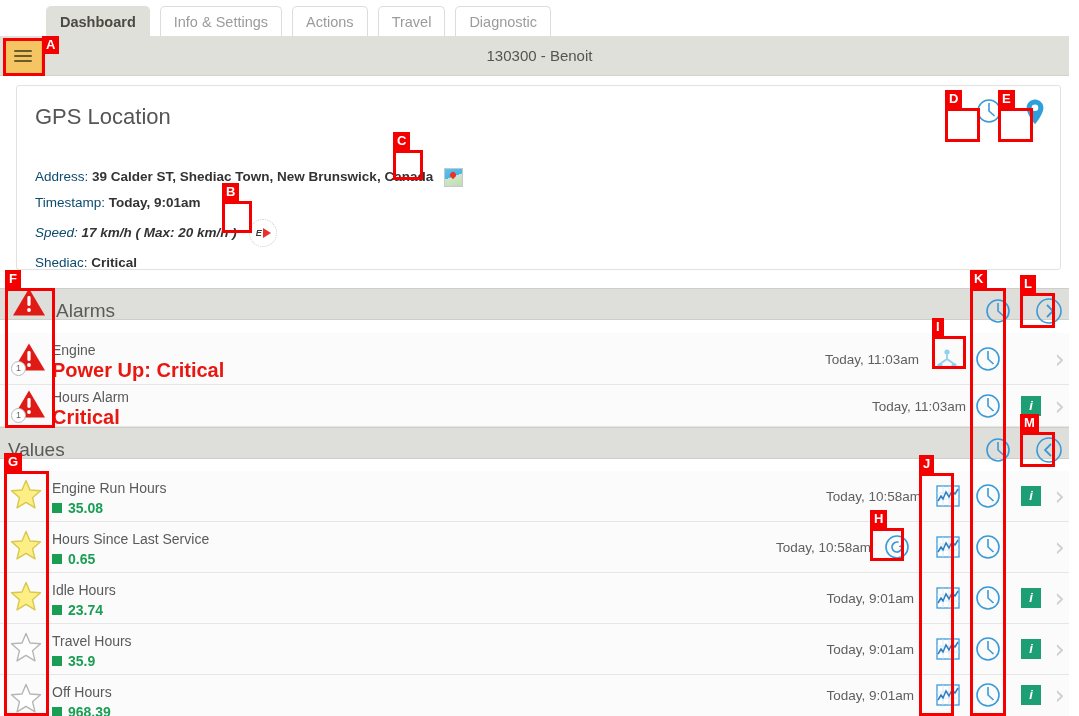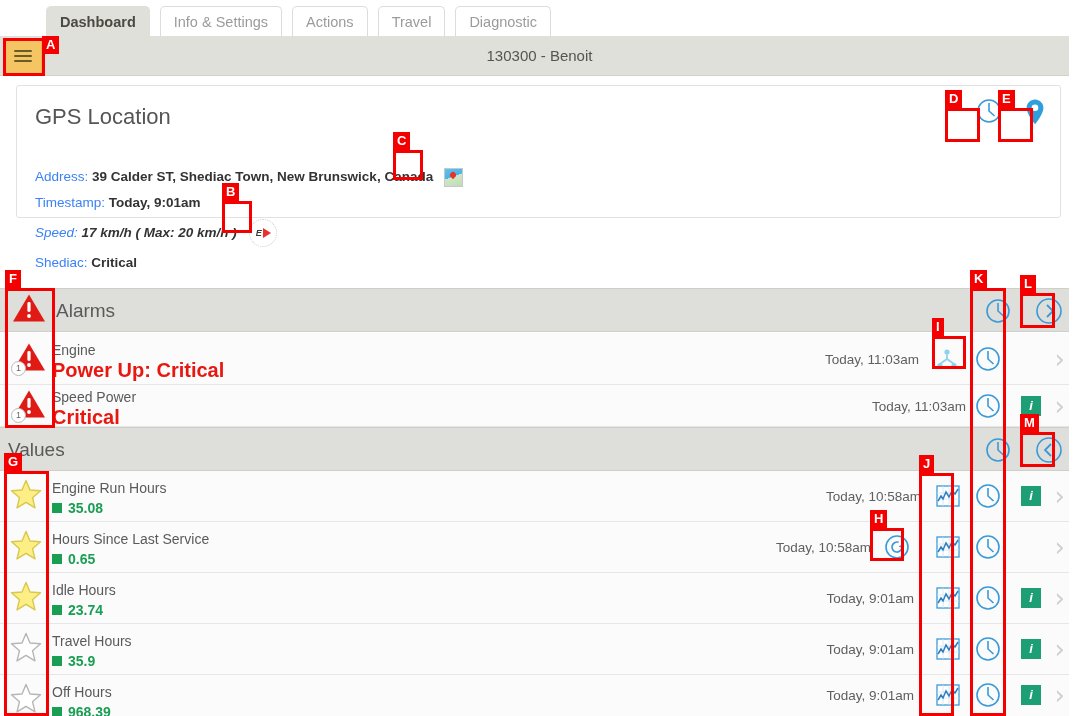--- a/index.html
+++ b/index.html
@@ -46,31 +46,31 @@
   .burger { width:18px; }
   .burger span { display:block; height:2px; background:#6b5b2a; margin:3px 0; border-radius:1px; }
   .device-title {
     position:absolute; left:0; top:0; width:1079px; height:40px;
     line-height:40px; text-align:center;
     font-size:15px; color:#555550;
   }
 
   
   .gps-panel {
-    position:absolute; left:16px; top:85px; width:1045px; height:133px;
+    position:absolute; left:16px; top:85px; width:1045px; height:185px;
     background:#ffffff; border:1px solid #e2e2e2; border-radius:3px;
   }
   .gps-title {
     position:absolute; left:18px; top:18px;
     font-size:22px; color:#555555; font-weight:normal;
   }
   .gps-lines { position:absolute; left:18px; top:78px; }
   .gps-line { height:26px; line-height:26px; font-size:13.5px; color:#666666; white-space:nowrap; }
   .gps-line b { color:#333333; font-weight:bold; }
-  .gps-line .lbl { color:#3b82f6; }
+  .gps-line .lbl { color:#0c4a6e; }
 
   
   .map-thumb {
     display:inline-block; vertical-align:middle; width:19px; height:19px;
     background:linear-gradient(160deg,#5ec2ef 0%, #47b4e8 45%, #cfe8c8 46%, #bedcb4 100%);
     border:1px solid #c8c8c8; position:relative; margin-left:7px; cursor:pointer;
   }
   .map-thumb::after{
     content:""; position:absolute; left:50%; top:3px; margin-left:-3px;
     width:6px; height:6px; border-radius:50% 50% 50% 0;
@@ -96,21 +96,21 @@
 
   
   .gps-corner { position:absolute; right:14px; top:12px; display:flex; gap:22px; }
 
   
   .ico { display:inline-block; cursor:pointer; line-height:0; }
   .ico svg { display:block; }
 
   
   .sec-head {
-    position:absolute; left:0; width:1079px; height:44px;
+    position:absolute; left:0; width:1079px; height:32px;
     background:#dededa; border-top:1px solid #cfcfc9; border-bottom:1px solid #cfcfc9;
   }
   .sec-head .sec-title {
     position:absolute; left:56px; top:0; height:44px; line-height:44px;
     font-size:19px; color:#5a5a5a;
   }
   .sec-head.values .sec-title { left:8px; }
   .sec-head .hd-icons { position:absolute; top:0; height:44px; display:flex; align-items:center; }
 
   
@@ -302,21 +302,21 @@
       <span class="tri">
         <svg width="34" height="30" viewBox="0 0 34 30">
             <path d="M17 1.5 L33 28.5 L1 28.5 Z" fill="#e01b16"></path>
             <rect x="15.4" y="9" width="3.2" height="10" rx="1.4" fill="#fff"></rect>
             <circle cx="17" cy="23" r="1.9" fill="#fff"></circle>
           </svg>
         <span class="badge1">1</span>
       </span>
     </div>
     <div class="cell-label" style="top:3px;">
-      <div class="r-name">Speed Power</div>
+      <div class="r-name">Hours Alarm</div>
       <div class="r-sub">Critical</div>
     </div>
     <div class="cell-time" style="right:113px;">Today, 11:03am</div>
     <div class="cell-icon" style="right:78px;">
       <svg width="26" height="26" viewBox="0 0 26 26">
           <circle cx="13" cy="13" r="11" fill="none" stroke="#3a9ad9" stroke-width="1.6"></circle>
           <path d="M13 5 L13 13 L18.5 18" fill="none" stroke="#3a9ad9" stroke-width="1.6"></path>
         </svg>
     </div>
     <div class="cell-icon" style="right:38px;"><span class="info-badge">i</span></div>

